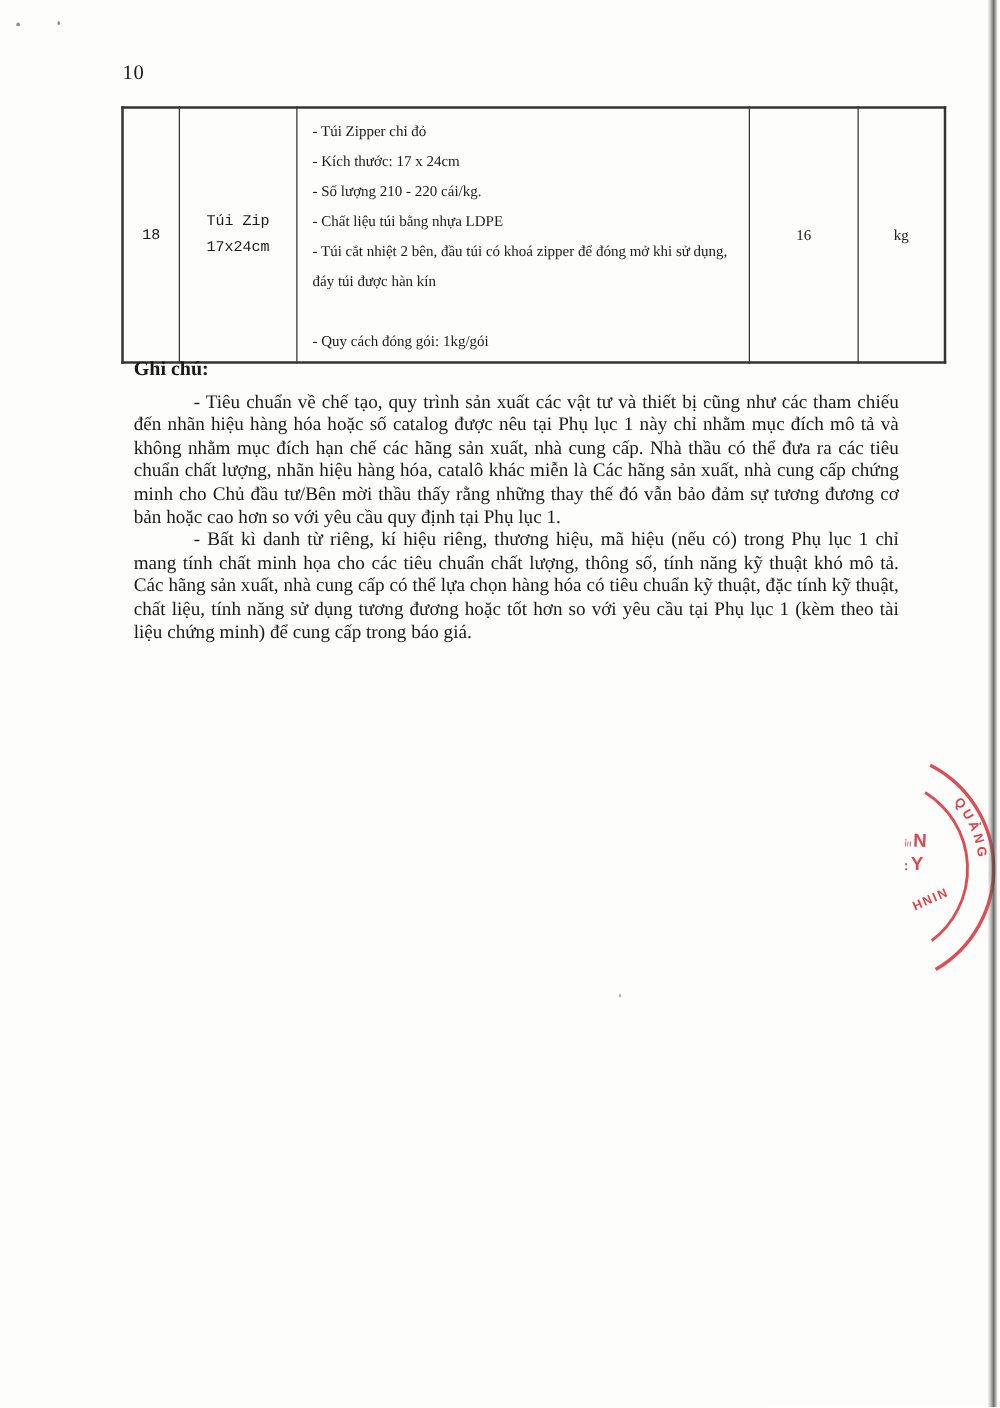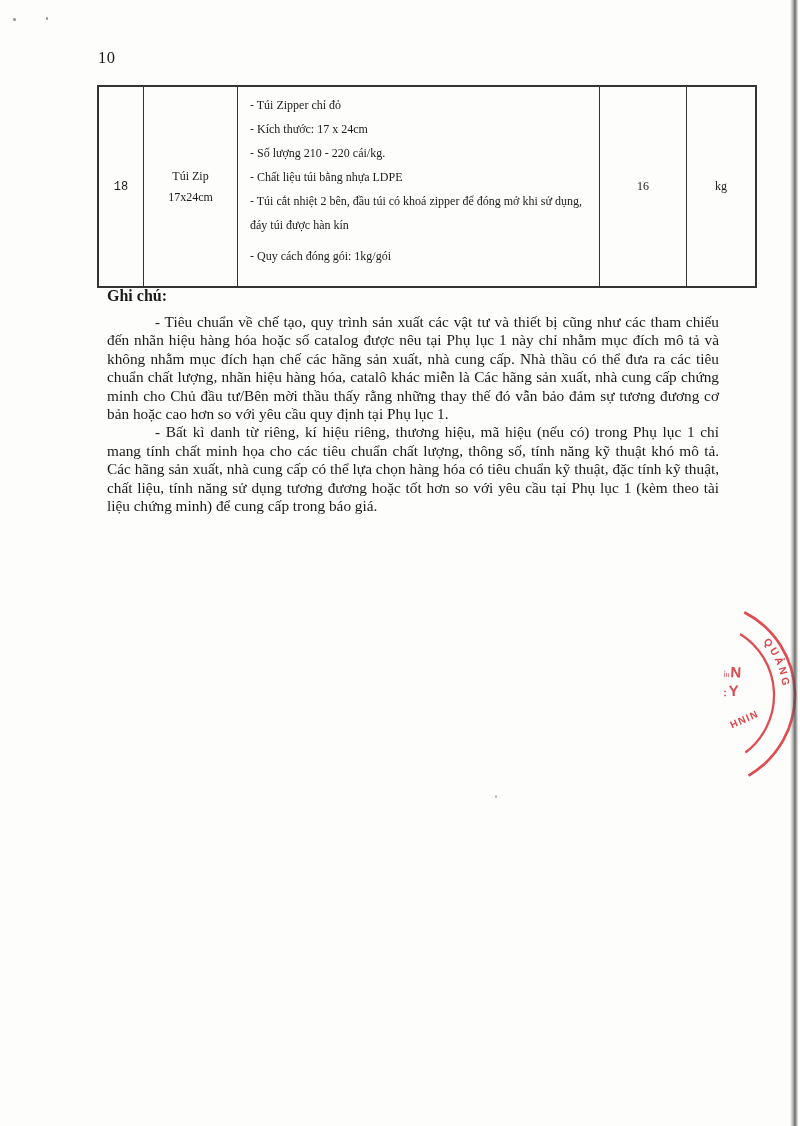--- a/index.html
+++ b/index.html
@@ -26,26 +26,26 @@
     position:absolute;left:97px;top:85px;width:622px;
     border-collapse:collapse;table-layout:fixed;
     border:2px solid #343434;
   }
   table.doc-table td{
     border:1.6px solid #343434;
     height:189px;
     font-size:12px;
   }
   td.c-stt{width:42px;text-align:center;vertical-align:middle;font-family:Liberation Mono, monospace;}
-  td.c-name{width:83px;text-align:center;vertical-align:middle;font-size:15.5px;line-height:21px;padding:4px 5px;}
+  td.c-name{width:83px;text-align:center;vertical-align:middle;font-size:15.5px;line-height:21px;padding:4px 5px;font-family:Liberation Mono, monospace;}
   td.c-specs{width:345px;vertical-align:top;padding:6px 4px 4px 12px;font-size:15px;line-height:24px;}
   td.c-qty{width:84px;text-align:center;vertical-align:middle;}
   td.c-unit{width:66px;text-align:center;vertical-align:middle;}
   .spec-line{margin:0;}
-  .spec-line.gap{margin-top:7px;}
+  .spec-line.gap{margin-top:24px;}
 
   .notes-heading{
     position:absolute;left:107px;top:287px;
     font-weight:bold;font-size:16px;
   }
   .notes-body{
     position:absolute;left:107px;top:313px;width:612px;
     font-size:15.3px;line-height:18.4px;text-align:justify;
   }
   .notes-body p{margin:0;text-indent:48px;}

